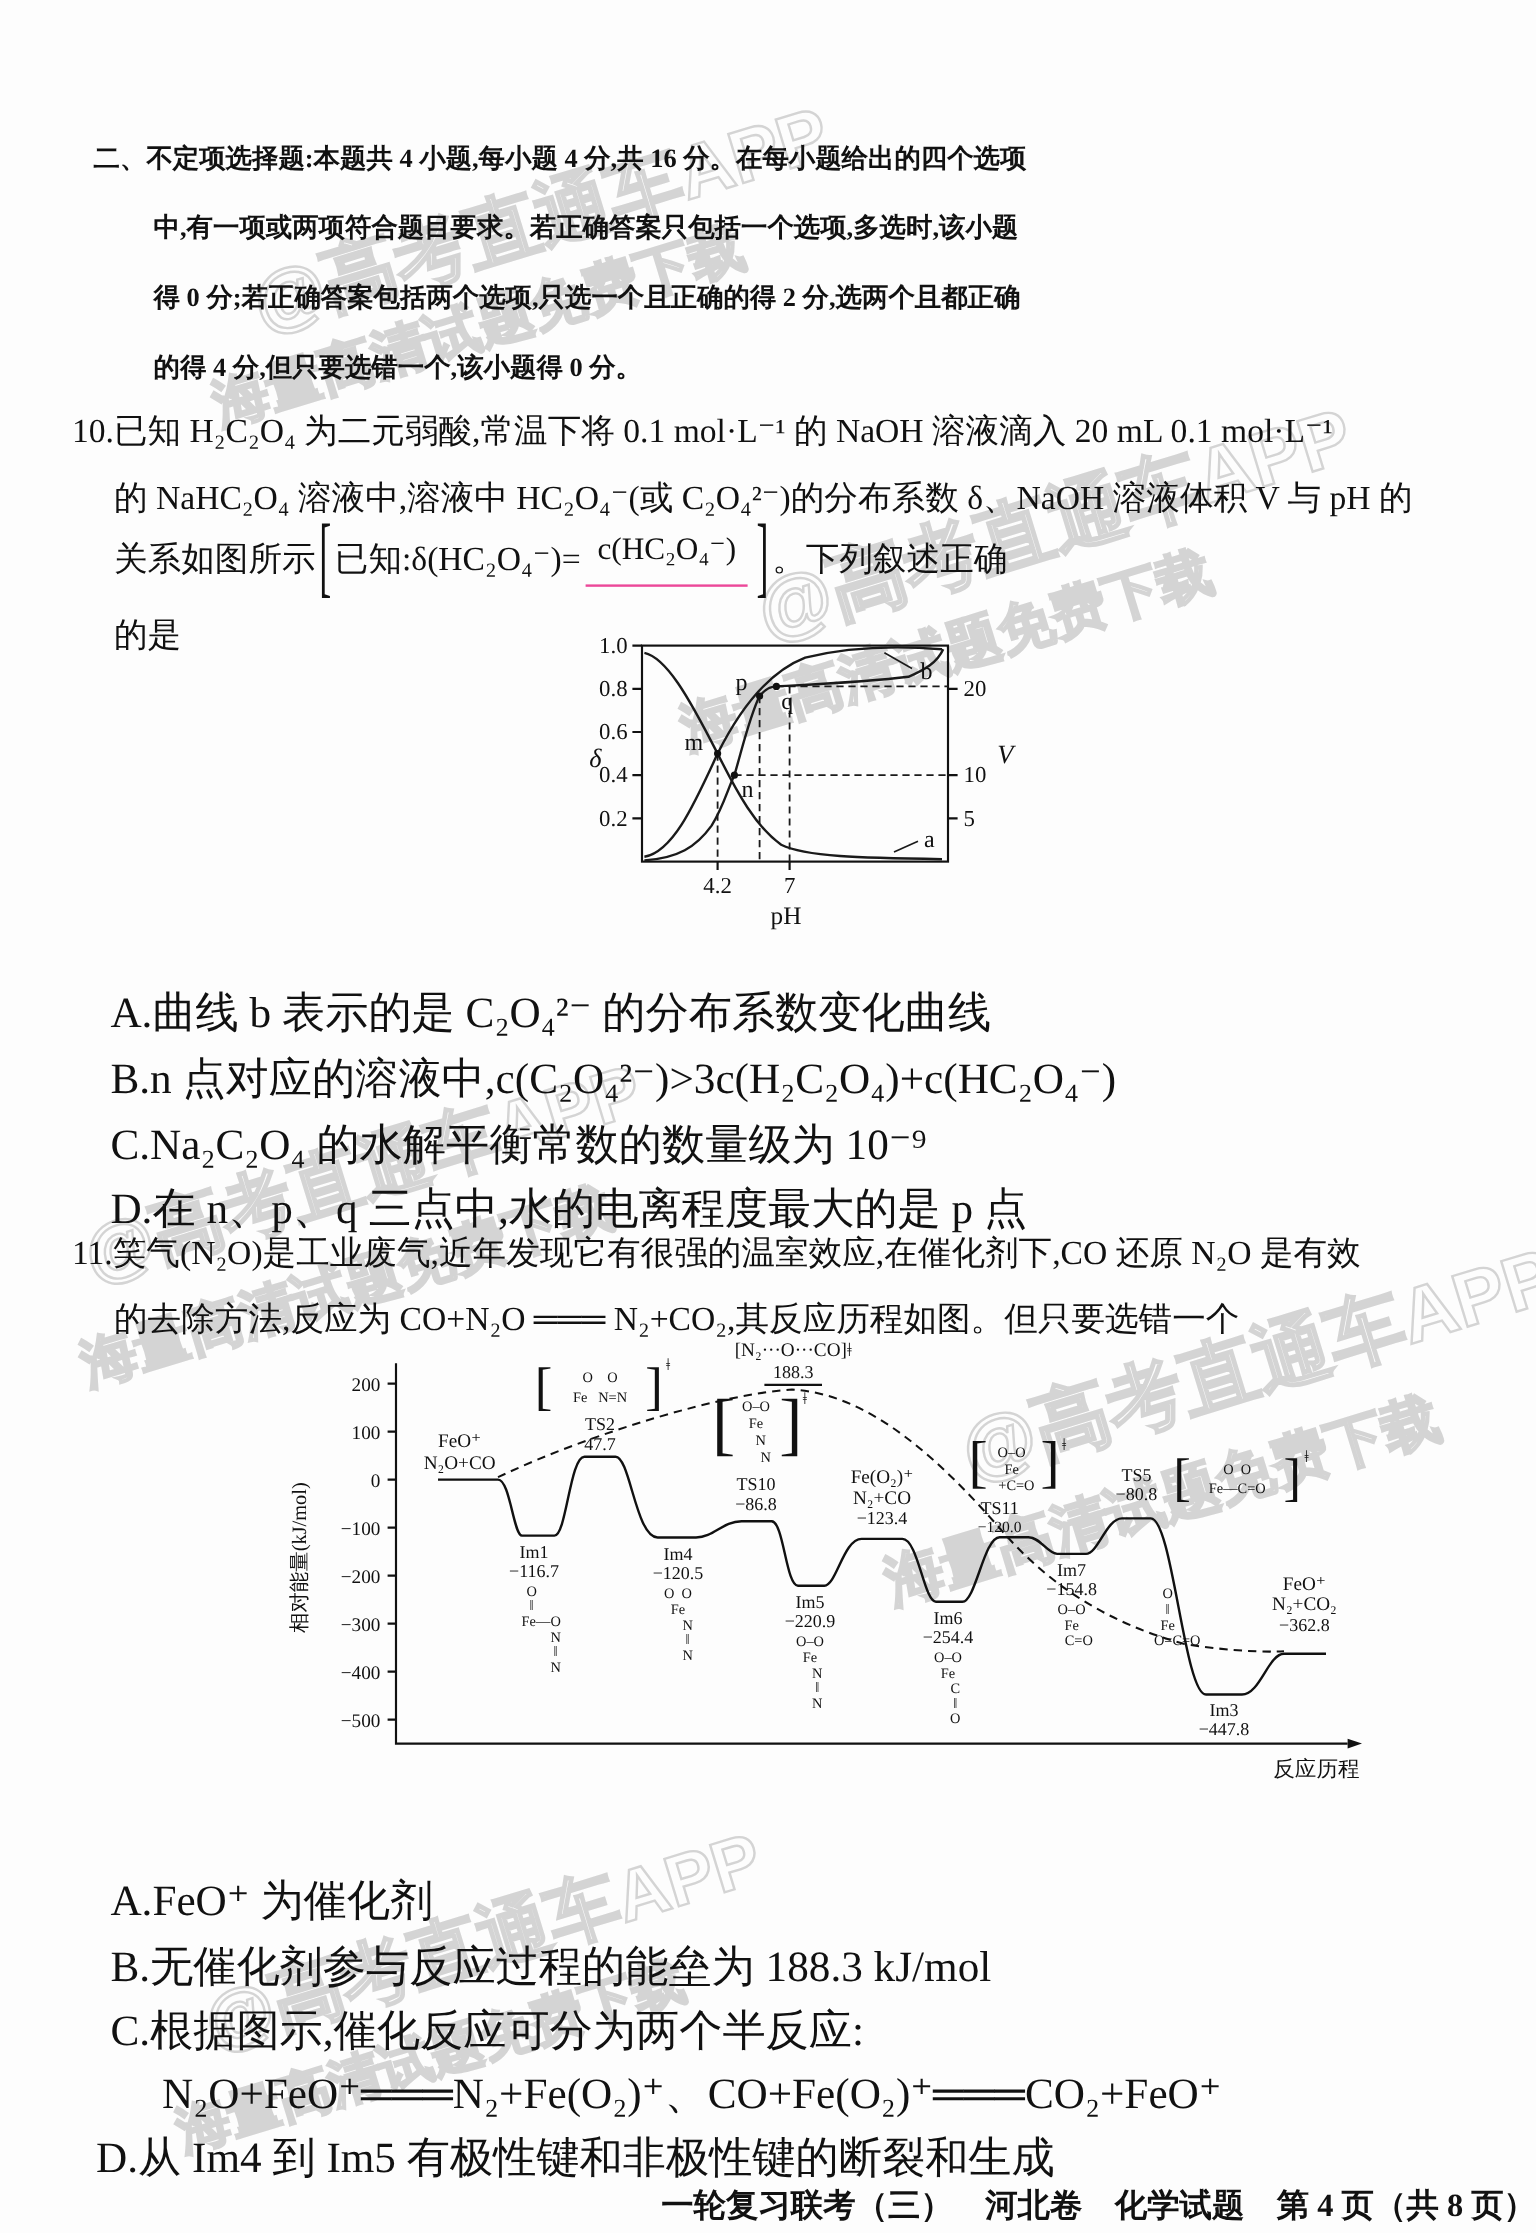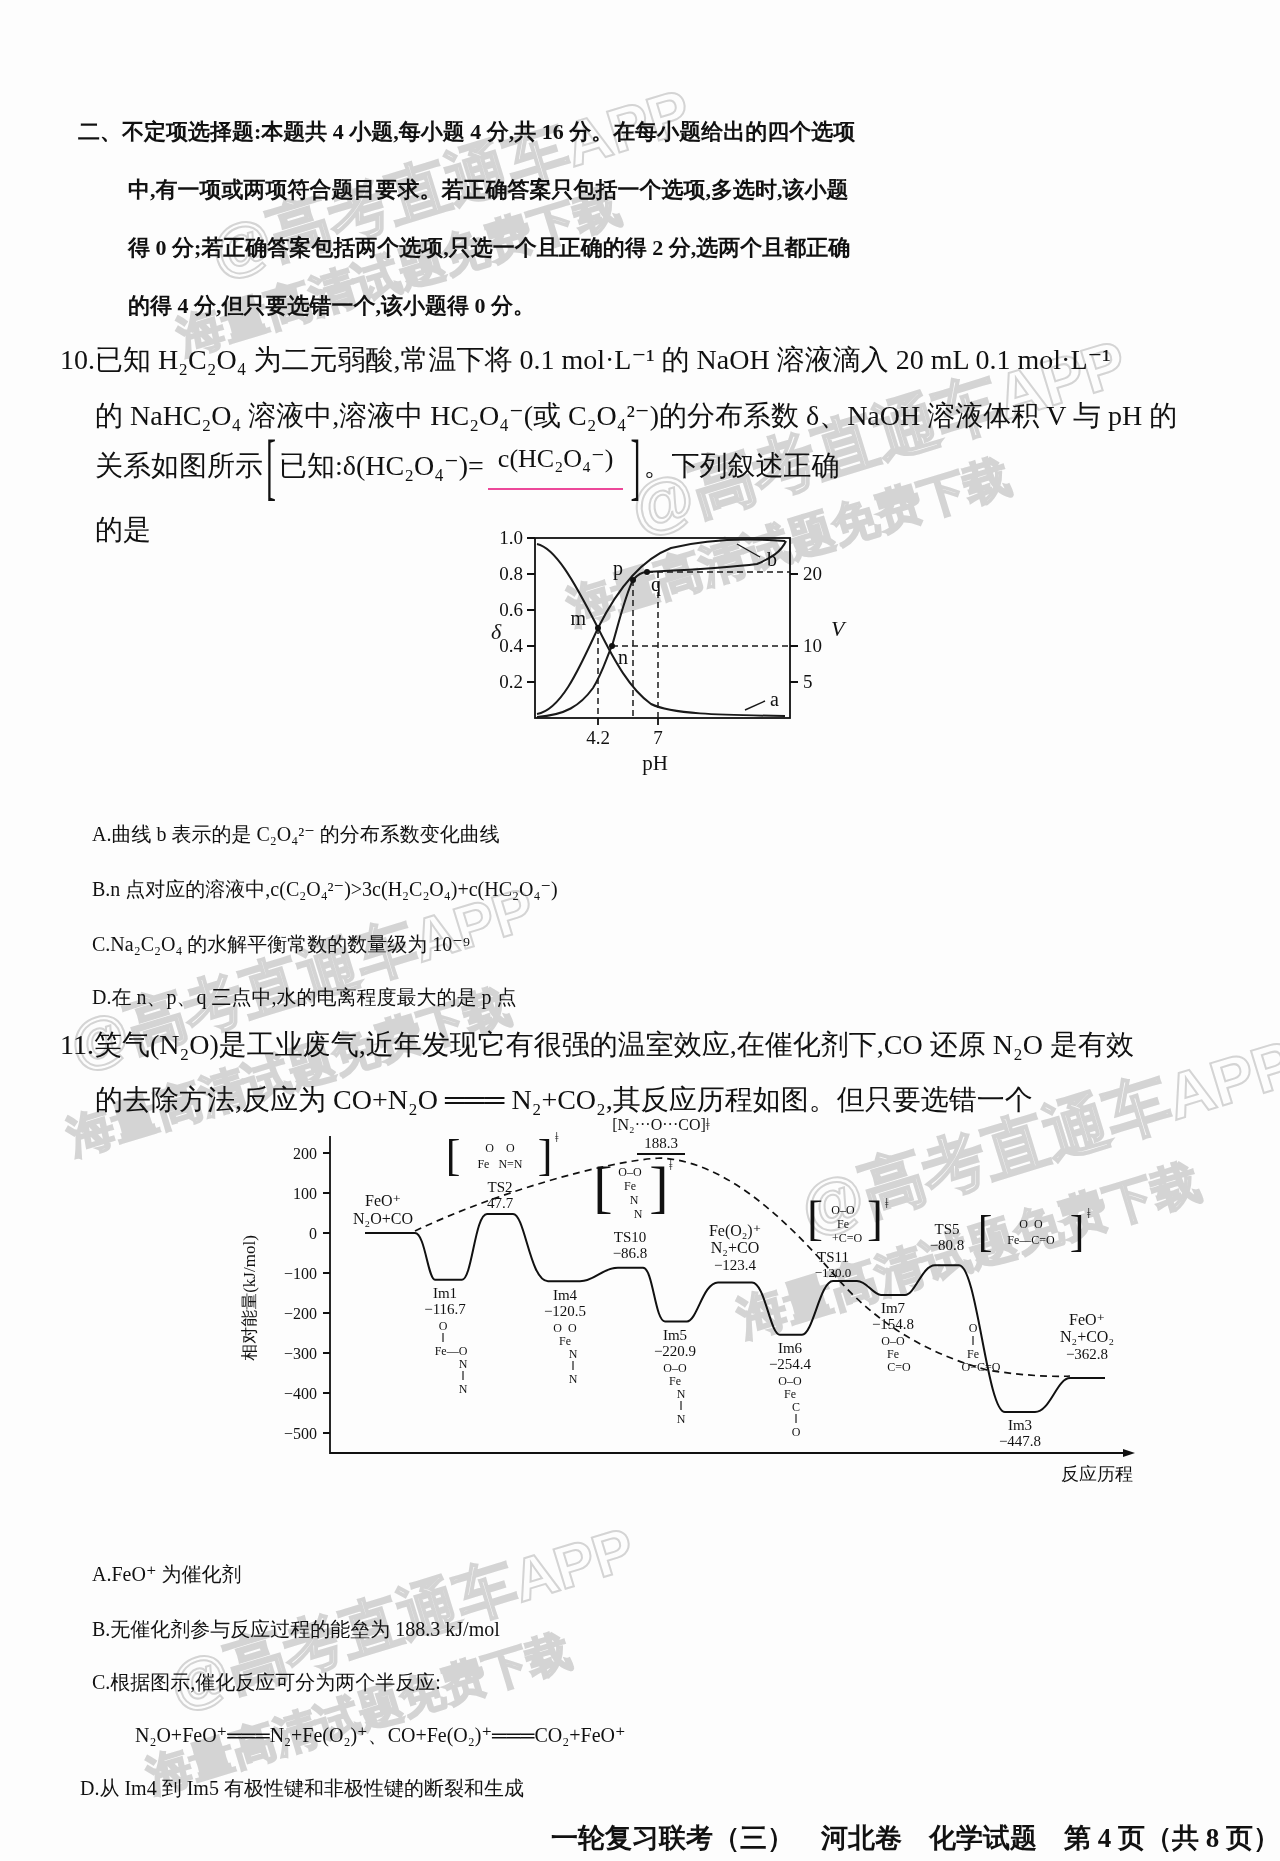--- a/index.html
+++ b/index.html
@@ -1,20 +1,20 @@
 <!DOCTYPE html>
 <html><head>
 <meta charset="utf-8">
 <style>
   html,body{margin:0;padding:0;background:#f2f2f2;}
   .page{position:relative;width:1280px;height:1861px;background:#fdfdfd;margin:0 auto;overflow:hidden;
         font-family:"Liberation Serif","DejaVu Serif",serif;color:#111;}
   .t{position:absolute;white-space:nowrap;font-size:28px;line-height:1.25;z-index:2;}
   .b{font-weight:bold;font-size:22px;}
-  .opt{font-size:20px;}
+  .opt{font-size:36px;}
   .wm{position:absolute;transform:rotate(-17deg);transform-origin:left top;
       font-family:"Liberation Sans","DejaVu Sans",sans-serif;font-weight:bold;
       color:transparent;-webkit-text-stroke:2px #d4d4d4;white-space:nowrap;z-index:1;pointer-events:none;}
   @supports not (-webkit-text-stroke: 1px #000){ .wm{color:#e4e4e4;} }
   .frow{position:absolute;display:flex;align-items:center;font-size:28px;z-index:2;}
   .frac{display:inline-flex;flex-direction:column;align-items:center;margin:0 4px;font-size:26px;}
   .frac .num{padding:0 10px 14px 10px;border-bottom:2px solid #ec4899;}
   .frac .den{padding-top:3px;}
   .bigb{display:inline-block;transform:scaleY(2.5);font-weight:400;margin:0 3px;font-size:30px;}
   svg{overflow:visible;}

